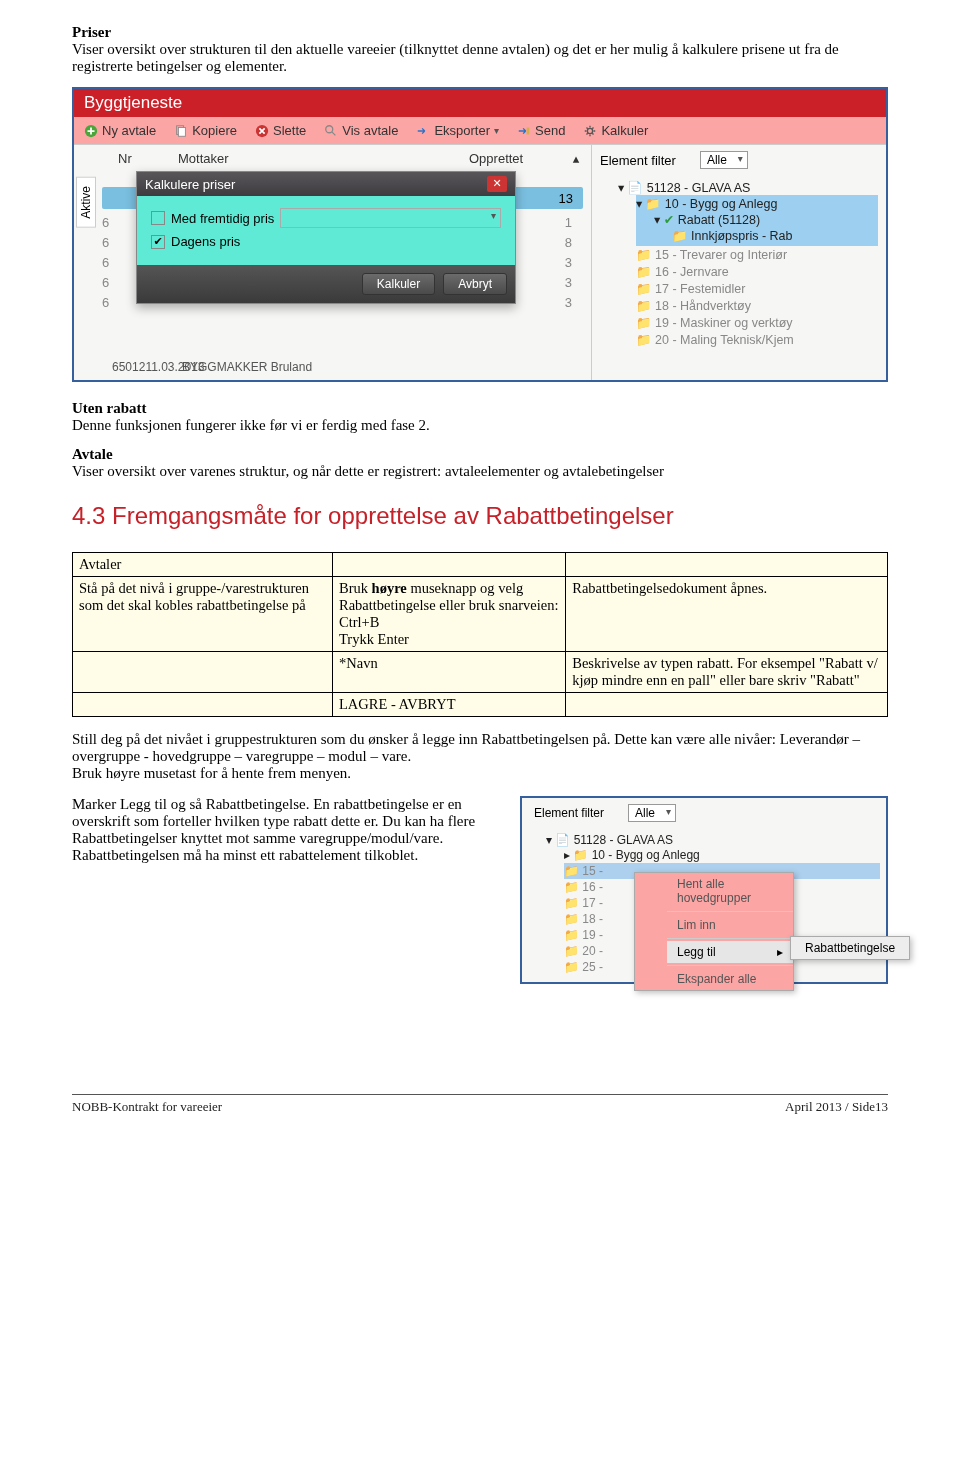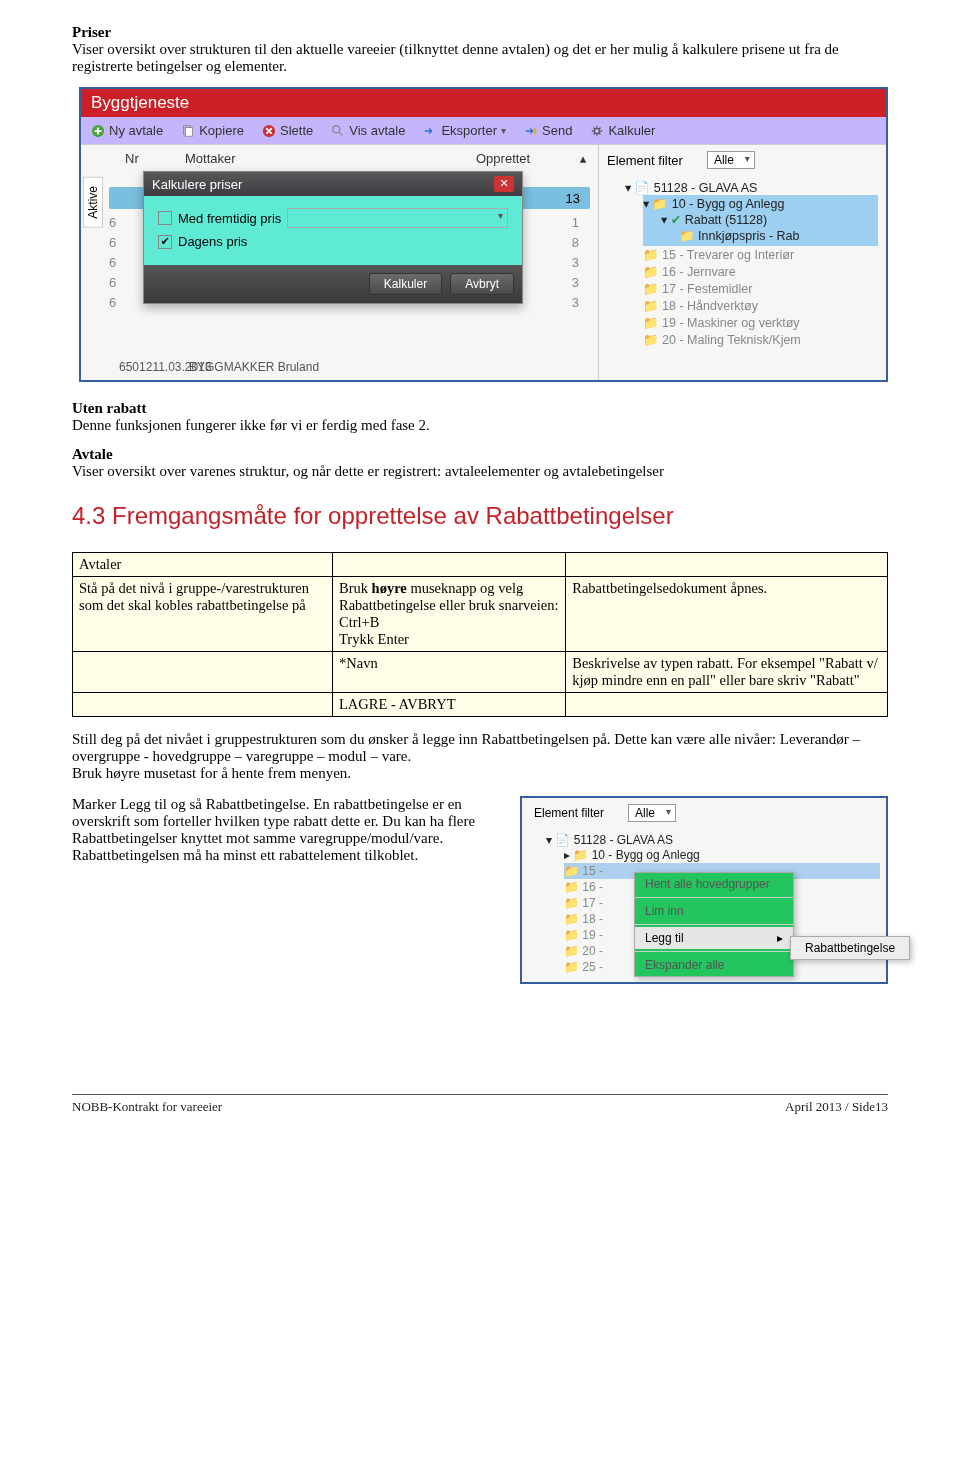--- a/index.html
+++ b/index.html
@@ -11,39 +11,39 @@
     color: #000;
     font-size: 15px;
     position: relative;
     padding: 24px 72px 0 72px;
   }
   .bold { font-weight: bold; }
   .section { margin-bottom: 12px; }
   
   .shot1 {
     border: 2px solid #355f9d;
-    margin: 10px 0 18px 7px;
+    margin: 10px 0 18px 0;
     background: #f6f6f4;
     font-family: "Segoe UI", Arial, sans-serif;
     font-size: 13px;
   }
   .shot1-logo {
     background: #cc2029;
     color: #fff;
     padding: 4px 10px;
     font-size: 17px;
     font-family: Arial, sans-serif;
   }
   .shot1-toolbar {
     display: flex;
     align-items: center;
     gap: 18px;
     padding: 6px 10px;
     border-bottom: 1px solid #ccc;
-    background: #c4b5fd;
+    background: #fca5a5;
     color: #333;
   }
   .tb-item { display: flex; align-items: center; gap: 4px; color: #333; }
   .shot1-body {
     display: flex;
     position: relative;
     height: 235px;
   }
   .left-col {
     width: 518px;
@@ -161,25 +161,26 @@
     position:relative;
   }
   .shot2 .filter-row { margin-left:6px; }
   .shot2-tree ul { list-style:none; padding-left:18px;}
   .shot2-tree li { padding:1px 0; color:#888; font-size:12px;}
   .shot2-tree .on { color:#222;}
   .shot2-tree .hl{ background:#add0ee;}
   .ctxmenu {
     position:absolute;
     top:74px; left:112px;
-    background:#22c55e;
+    background:#fca5a5;
     border:1px solid #aaa;
     box-shadow:2px 2px 6px rgba(0,0,0,.25);
     width:160px;
     font-size:12px;
+    padding-left:32px;
   }
   .ctxmenu div { padding:4px 10px; color:#555;}
   .ctxmenu .sep { border-top:1px solid #ccc; margin:2px 0; padding:0;}
   .ctxmenu .hover { background:#e6e6e6; color:#000;}
   .submenu {
     position:absolute;
     top:138px; left:268px;
     background:#fff;
     border:1px solid #aaa;
     box-shadow:2px 2px 6px rgba(0,0,0,.25);

